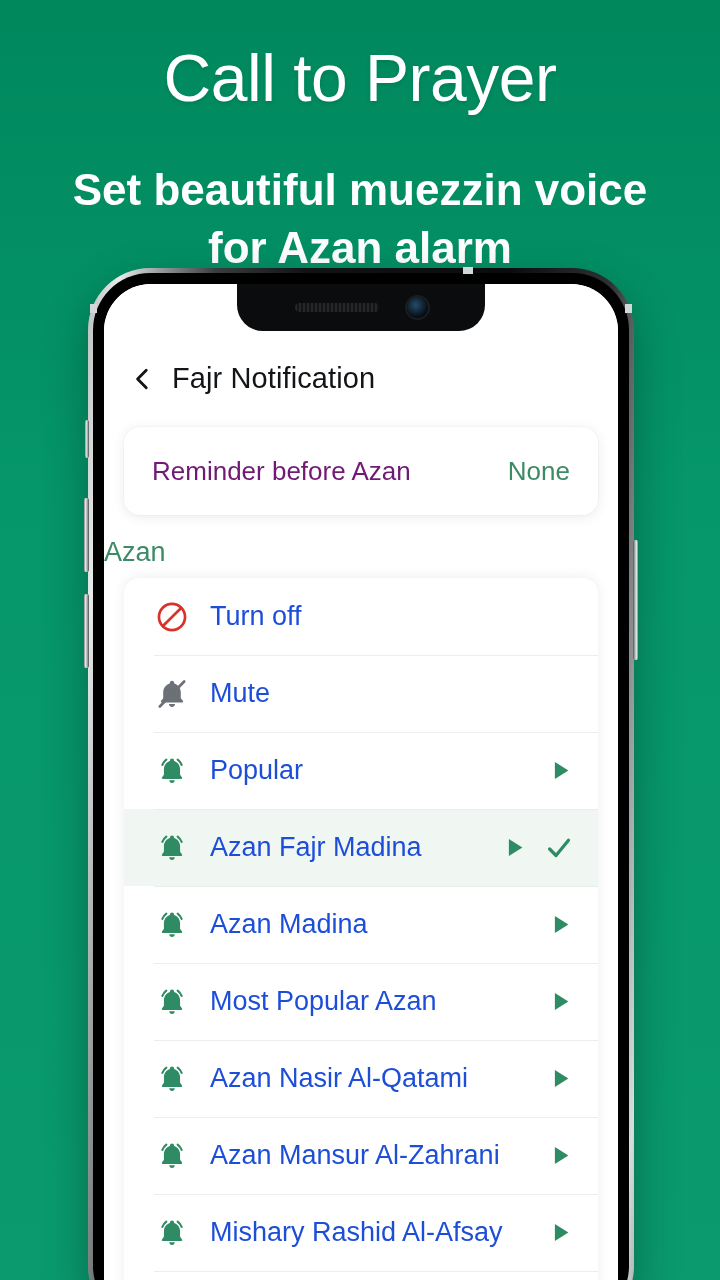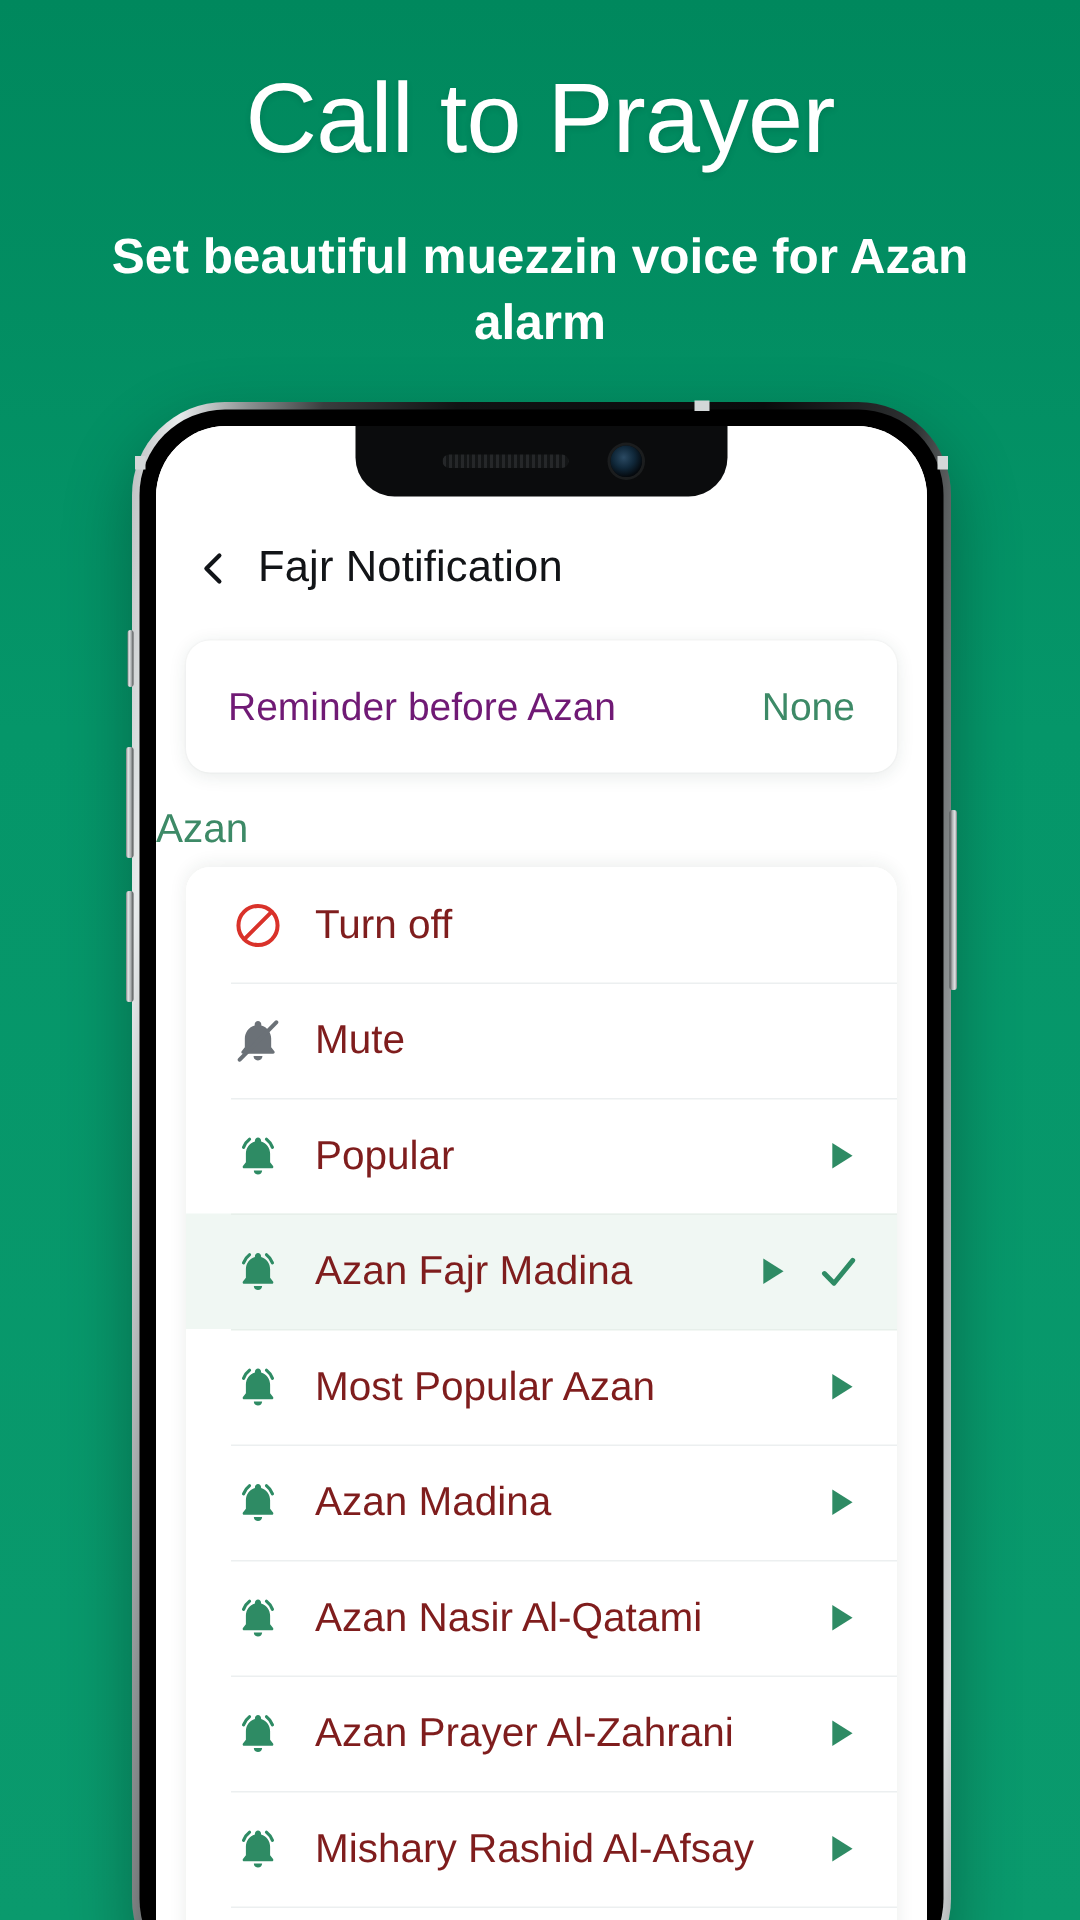--- a/index.html
+++ b/index.html
@@ -19,22 +19,22 @@
     color: #ffffff;
   }
   .promo-title {
     font-size: 66px;
     font-weight: normal;
     letter-spacing: -0.5px;
     line-height: 1.05;
     text-shadow: 0 2px 4px rgba(0,0,0,0.10);
   }
   .promo-sub {
-    margin-top: 36px;
-    font-size: 33px;
+    margin-top: 48px;
+    font-size: 44px;
     font-weight: bold;
     line-height: 1.32;
     padding: 0 70px;
   }
 
   
   .phone {
     position: absolute;
     left: 88px;
     top: 268px;
@@ -182,21 +182,21 @@
 
   .row-icon {
     width: 36px; height: 36px;
     flex: 0 0 36px;
     display: flex; align-items: center; justify-content: center;
     margin-right: 20px;
   }
   .row-label {
     flex: 1 1 auto;
     font-size: 27px;
-    color: #7f1d1d;
+    color: #1d4ed8;
     white-space: nowrap;
   }
   .row-actions {
     display: flex;
     align-items: center;
     gap: 16px;
     flex: 0 0 auto;
   }
   .play-btn { width: 28px; height: 28px; display: flex; align-items: center; justify-content: center; cursor: pointer; }
   .check-mark { width: 30px; height: 30px; display: flex; align-items: center; justify-content: center; }
@@ -323,20 +323,42 @@
     <g fill="#2e8b64">
       <path d="M12 3.1c-.8 0-1.45.65-1.45 1.45v.42C8.05 5.68 6.3 8.0 6.3 10.75v3.95l-1.38 1.8c-.33.44-.02 1.06.51 1.06h13.14c.53 0 .84-.62.51-1.06l-1.38-1.8v-3.95c0-2.75-1.75-5.07-4.25-5.78v-.42c0-.8-.65-1.45-1.45-1.45z"></path>
       <path d="M10.05 18.55h3.9c0 1.08-.87 1.95-1.95 1.95s-1.95-.87-1.95-1.95z"></path>
     </g>
     <g fill="none" stroke="#2e8b64" stroke-width="1.5" stroke-linecap="round">
       <path d="M5.2 7.7C5.9 6.0 6.9 4.7 8.0 3.9"></path>
       <path d="M18.8 7.7C18.1 6.0 17.1 4.7 16.0 3.9"></path>
     </g>
   </svg>
               </span>
+              <span class="row-label">Azan Madina</span>
+              <span class="row-actions">
+                <span class="play-btn">
+                  <svg width="27" height="27" viewBox="0 0 24 24" fill="#2e8b64">
+    <path d="M7 4.4 L19 12 L7 19.6 Z"></path>
+  </svg>
+                </span>
+              </span>
+            </div>
+            <div class="row">
+              <span class="row-icon">
+                <svg width="34" height="34" viewBox="0 0 24 24">
+    <g fill="#2e8b64">
+      <path d="M12 3.1c-.8 0-1.45.65-1.45 1.45v.42C8.05 5.68 6.3 8.0 6.3 10.75v3.95l-1.38 1.8c-.33.44-.02 1.06.51 1.06h13.14c.53 0 .84-.62.51-1.06l-1.38-1.8v-3.95c0-2.75-1.75-5.07-4.25-5.78v-.42c0-.8-.65-1.45-1.45-1.45z"></path>
+      <path d="M10.05 18.55h3.9c0 1.08-.87 1.95-1.95 1.95s-1.95-.87-1.95-1.95z"></path>
+    </g>
+    <g fill="none" stroke="#2e8b64" stroke-width="1.5" stroke-linecap="round">
+      <path d="M5.2 7.7C5.9 6.0 6.9 4.7 8.0 3.9"></path>
+      <path d="M18.8 7.7C18.1 6.0 17.1 4.7 16.0 3.9"></path>
+    </g>
+  </svg>
+              </span>
               <span class="row-label">Most Popular Azan</span>
               <span class="row-actions">
                 <span class="play-btn">
                   <svg width="27" height="27" viewBox="0 0 24 24" fill="#2e8b64">
     <path d="M7 4.4 L19 12 L7 19.6 Z"></path>
   </svg>
                 </span>
               </span>
             </div>
             <div class="row">
@@ -345,42 +367,20 @@
     <g fill="#2e8b64">
       <path d="M12 3.1c-.8 0-1.45.65-1.45 1.45v.42C8.05 5.68 6.3 8.0 6.3 10.75v3.95l-1.38 1.8c-.33.44-.02 1.06.51 1.06h13.14c.53 0 .84-.62.51-1.06l-1.38-1.8v-3.95c0-2.75-1.75-5.07-4.25-5.78v-.42c0-.8-.65-1.45-1.45-1.45z"></path>
       <path d="M10.05 18.55h3.9c0 1.08-.87 1.95-1.95 1.95s-1.95-.87-1.95-1.95z"></path>
     </g>
     <g fill="none" stroke="#2e8b64" stroke-width="1.5" stroke-linecap="round">
       <path d="M5.2 7.7C5.9 6.0 6.9 4.7 8.0 3.9"></path>
       <path d="M18.8 7.7C18.1 6.0 17.1 4.7 16.0 3.9"></path>
     </g>
   </svg>
               </span>
-              <span class="row-label">Azan Madina</span>
-              <span class="row-actions">
-                <span class="play-btn">
-                  <svg width="27" height="27" viewBox="0 0 24 24" fill="#2e8b64">
-    <path d="M7 4.4 L19 12 L7 19.6 Z"></path>
-  </svg>
-                </span>
-              </span>
-            </div>
-            <div class="row">
-              <span class="row-icon">
-                <svg width="34" height="34" viewBox="0 0 24 24">
-    <g fill="#2e8b64">
-      <path d="M12 3.1c-.8 0-1.45.65-1.45 1.45v.42C8.05 5.68 6.3 8.0 6.3 10.75v3.95l-1.38 1.8c-.33.44-.02 1.06.51 1.06h13.14c.53 0 .84-.62.51-1.06l-1.38-1.8v-3.95c0-2.75-1.75-5.07-4.25-5.78v-.42c0-.8-.65-1.45-1.45-1.45z"></path>
-      <path d="M10.05 18.55h3.9c0 1.08-.87 1.95-1.95 1.95s-1.95-.87-1.95-1.95z"></path>
-    </g>
-    <g fill="none" stroke="#2e8b64" stroke-width="1.5" stroke-linecap="round">
-      <path d="M5.2 7.7C5.9 6.0 6.9 4.7 8.0 3.9"></path>
-      <path d="M18.8 7.7C18.1 6.0 17.1 4.7 16.0 3.9"></path>
-    </g>
-  </svg>
-              </span>
               <span class="row-label">Azan Nasir Al-Qatami</span>
               <span class="row-actions">
                 <span class="play-btn">
                   <svg width="27" height="27" viewBox="0 0 24 24" fill="#2e8b64">
     <path d="M7 4.4 L19 12 L7 19.6 Z"></path>
   </svg>
                 </span>
               </span>
             </div>
             <div class="row">
@@ -389,21 +389,21 @@
     <g fill="#2e8b64">
       <path d="M12 3.1c-.8 0-1.45.65-1.45 1.45v.42C8.05 5.68 6.3 8.0 6.3 10.75v3.95l-1.38 1.8c-.33.44-.02 1.06.51 1.06h13.14c.53 0 .84-.62.51-1.06l-1.38-1.8v-3.95c0-2.75-1.75-5.07-4.25-5.78v-.42c0-.8-.65-1.45-1.45-1.45z"></path>
       <path d="M10.05 18.55h3.9c0 1.08-.87 1.95-1.95 1.95s-1.95-.87-1.95-1.95z"></path>
     </g>
     <g fill="none" stroke="#2e8b64" stroke-width="1.5" stroke-linecap="round">
       <path d="M5.2 7.7C5.9 6.0 6.9 4.7 8.0 3.9"></path>
       <path d="M18.8 7.7C18.1 6.0 17.1 4.7 16.0 3.9"></path>
     </g>
   </svg>
               </span>
-              <span class="row-label">Azan Prayer Al-Zahrani</span>
+              <span class="row-label">Azan Mansur Al-Zahrani</span>
               <span class="row-actions">
                 <span class="play-btn">
                   <svg width="27" height="27" viewBox="0 0 24 24" fill="#2e8b64">
     <path d="M7 4.4 L19 12 L7 19.6 Z"></path>
   </svg>
                 </span>
               </span>
             </div>
             <div class="row">
               <span class="row-icon">

